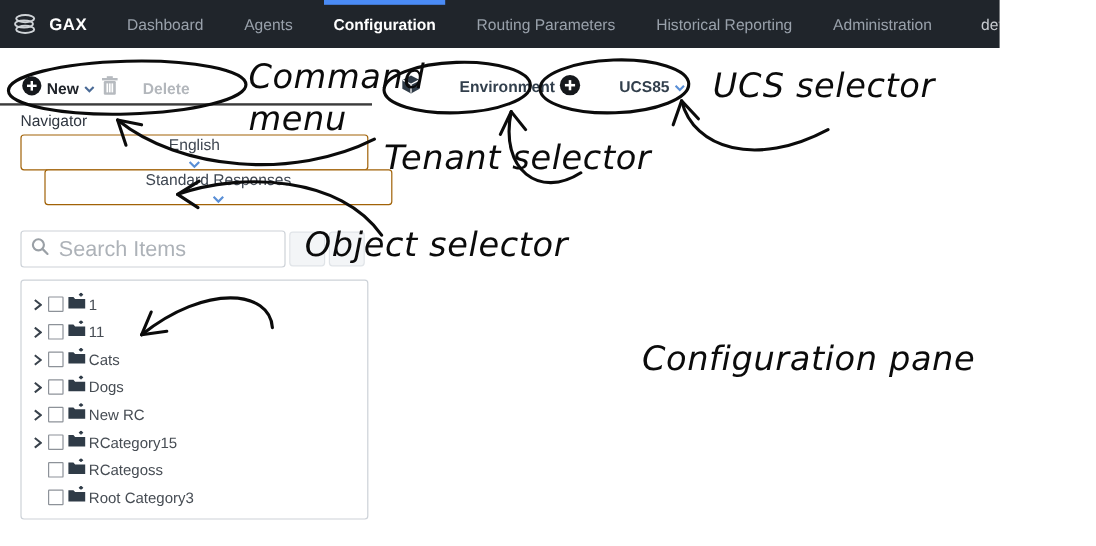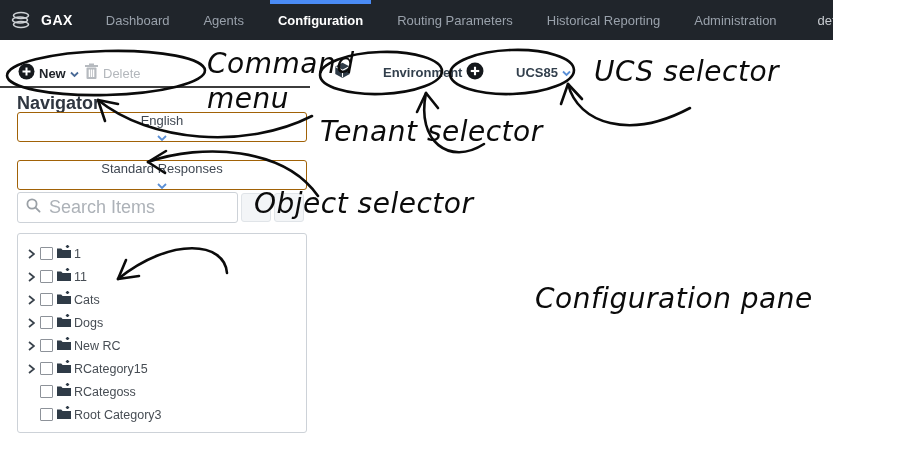--- a/index.html
+++ b/index.html
@@ -13,35 +13,35 @@
   .nav-item { position:relative; color:#99a1ab; font-size:13px; padding:0 17px; height:40px; display:flex; align-items:center; cursor:pointer; }
   .nav-item.active { color:#fff; font-weight:bold; }
   .nav-item.active::before { content:""; position:absolute; left:9px; right:9px; top:0; height:4px; background:#4a8bf5; }
   .nav-spacer { flex:1; }
   .nav-user { color:#c7cbd0; font-size:13px; margin-right:30px; }
   .nav-help { color:#87919e; font-size:17px; font-weight:bold; margin-right:16px; cursor:pointer; }
 
   
   .tbtn { position:absolute; display:flex; align-items:center; gap:4px; height:26px; cursor:pointer; background:none; border:none; font-family:inherit; }
   .tbtn .lbl { font-size:13px; font-weight:bold; color:#20242a; }
-  .tbtn.disabled .lbl { color:#b3b7bc; font-weight:normal; }
+  .tbtn.disabled .lbl { color:#b3b7bc; font-weight:bold;margin-left:16px; }
   #btn-new { left:18px; top:60px; }
   #btn-delete { left:84px; top:60px; }
   #btn-refresh { left:144px; top:60px; }
   #btn-env { left:334px; top:59px; }
   #btn-ucs { left:466px; top:59px; }
   .tbtn .envlbl { font-size:13px; font-weight:bold; color:#323f4c;margin-left:28px; }
   .toolbar-rule { position:absolute; left:0; top:86px; width:310px; height:2px; background:#3c3c3c; }
 
   
-  .navigator-label { position:absolute; left:17px; top:93px; font-size:18px; font-weight:bold; color:#2f3640; }
+  .navigator-label { position:absolute; left:17px; top:93px; font-size:13px; font-weight:normal; color:#2f3640; }
   .selectbox { position:absolute; left:17px; width:290px; height:30px; background:#fff; border:1px solid #a16207; border-radius:3px; display:flex; align-items:center; padding:0 12px; cursor:pointer;flex-direction:column; }
   .selectbox .val { font-size:13px; color:#3f4752; flex:1; }
   #sel-language { top:112px; }
-  #sel-objtype { top:160px; }
+  #sel-objtype { top:141px;margin-left:20px; }
   .searchbox { position:absolute; left:17px; top:192px; width:221px; height:31px; border:1px solid #cdd2d8; border-radius:3px; background:#fff; display:flex; align-items:center; padding:0 8px; }
   .searchbox input { border:none; outline:none; font-size:18px; color:#3f4752; width:150px; margin-left:8px; font-family:inherit; background:transparent; }
   .searchbox input::placeholder { color:#adb2b8; }
   .mini-btn { position:absolute; top:193px; width:30px; height:29px; background:#f3f5f7; border:1px solid #e0e4e8; border-radius:3px; cursor:pointer; }
   #mini-btn-1 { left:241px; }
   #mini-btn-2 { left:274px; }
 
   
   .tree-panel { position:absolute; left:17px; top:233px; width:290px; height:200px; border:1px solid #cdd2d8; border-radius:3px; background:#fff; padding-top:8px; }
   .tree-row { display:flex; align-items:center; height:23px; padding-left:10px; cursor:pointer; }

